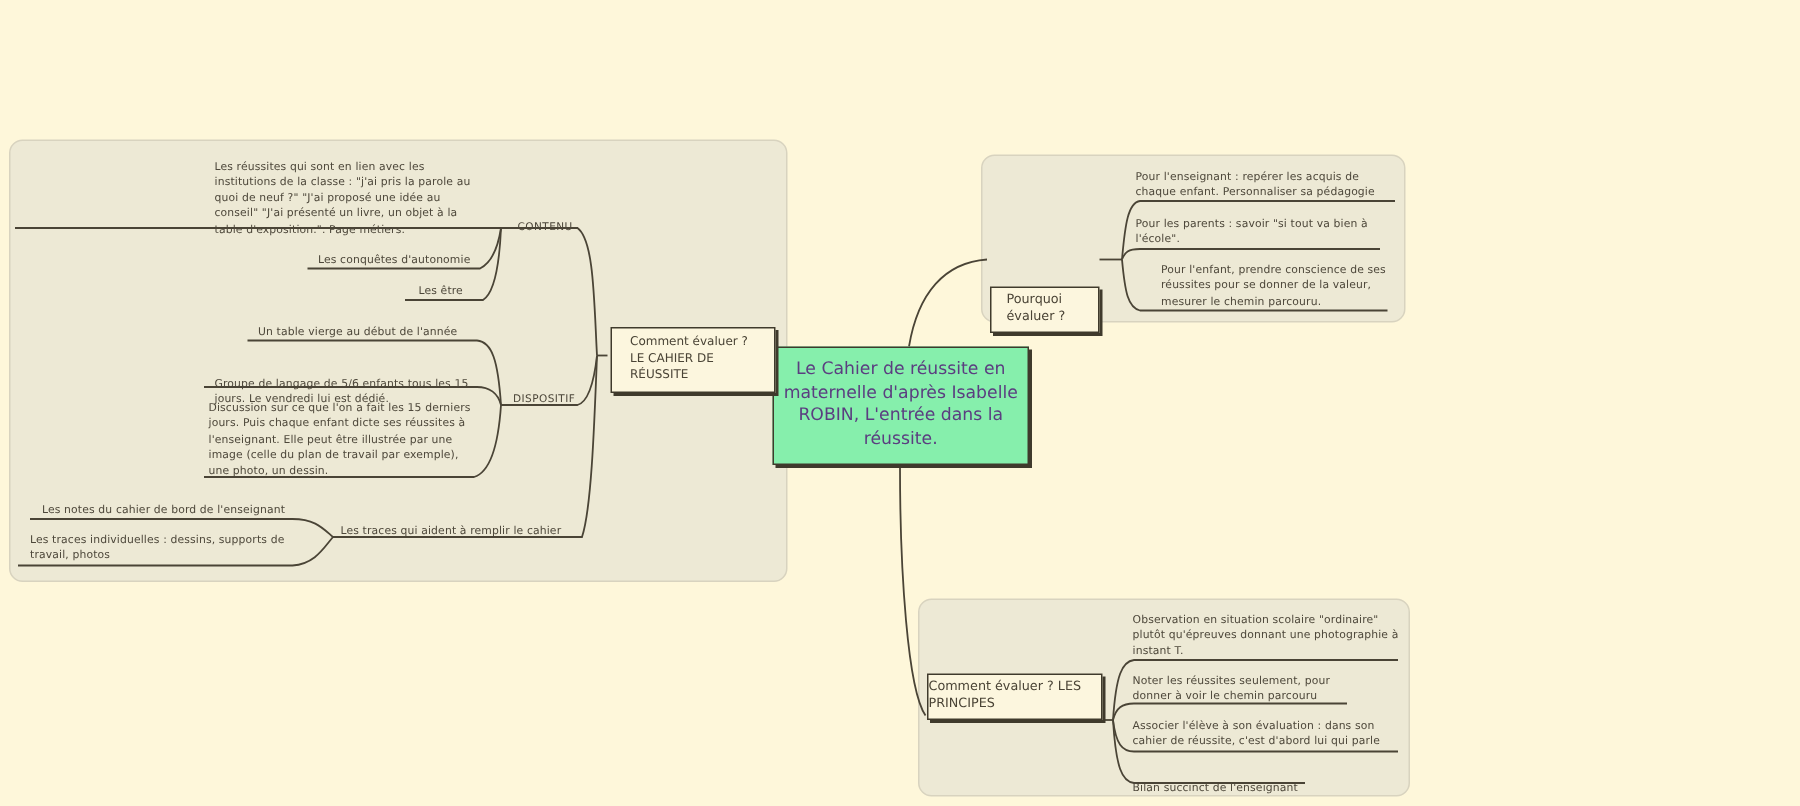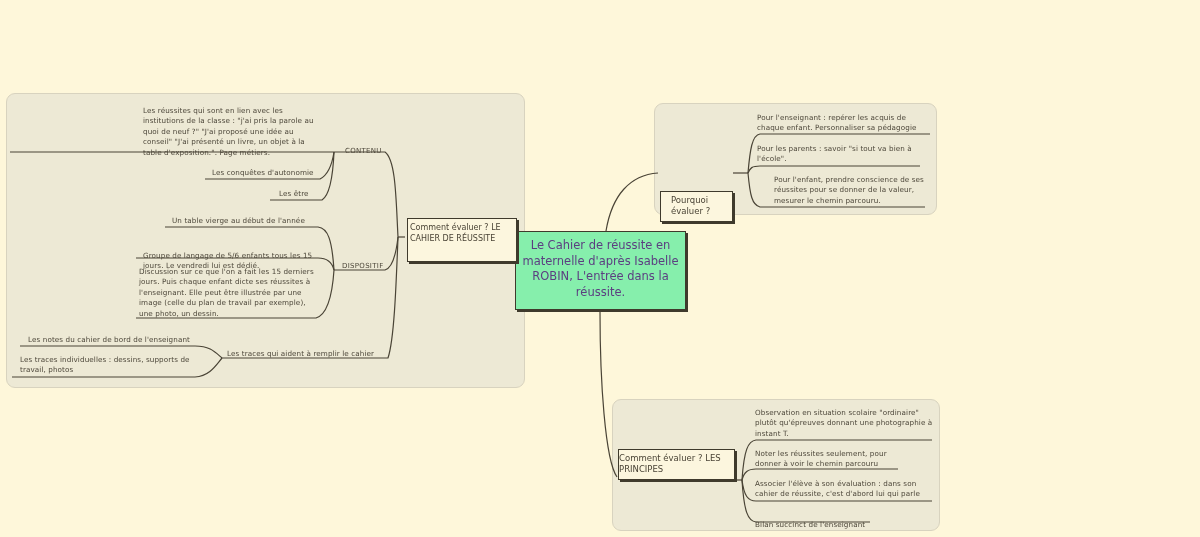--- a/index.html
+++ b/index.html
@@ -13,21 +13,21 @@
       position: absolute; background: #ede9d5; border: 1px solid #d8d3bf;
       border-radius: 9px;
     }
     .txt {
       position: absolute; font-size: 7.2px; line-height: 10.4px; color: #4d473a;
       letter-spacing: 0.1px;
     }
     .box {
       position: absolute; border: 1px solid #3f3a2c; background: #fcf6de;
       box-shadow: 2px 2px 0 #3f3a2c; font-size: 8px; line-height: 11px; color: #4a4436;
-      padding: 3px 2px; box-sizing: border-box;
+      padding: 3px 12px; box-sizing: border-box;
     }
     .central {
       position: absolute; left: 515px; top: 231px; width: 171px; height: 79px;
       border: 1px solid #3f3a2c; box-shadow: 2px 2px 0 #3f3a2c; background: #86efac;
       color: #5b3e80; font-size: 11.5px; line-height: 15.5px; text-align: center;
       padding: 6px 6px; box-sizing: border-box;
     }
     svg.lines { position: absolute; left: 0; top: 0; }
     svg.lines path { fill: none; stroke: #4a4436; stroke-width: 1.2; }
     .small-label { font-size: 7px; letter-spacing: 0.3px; }

